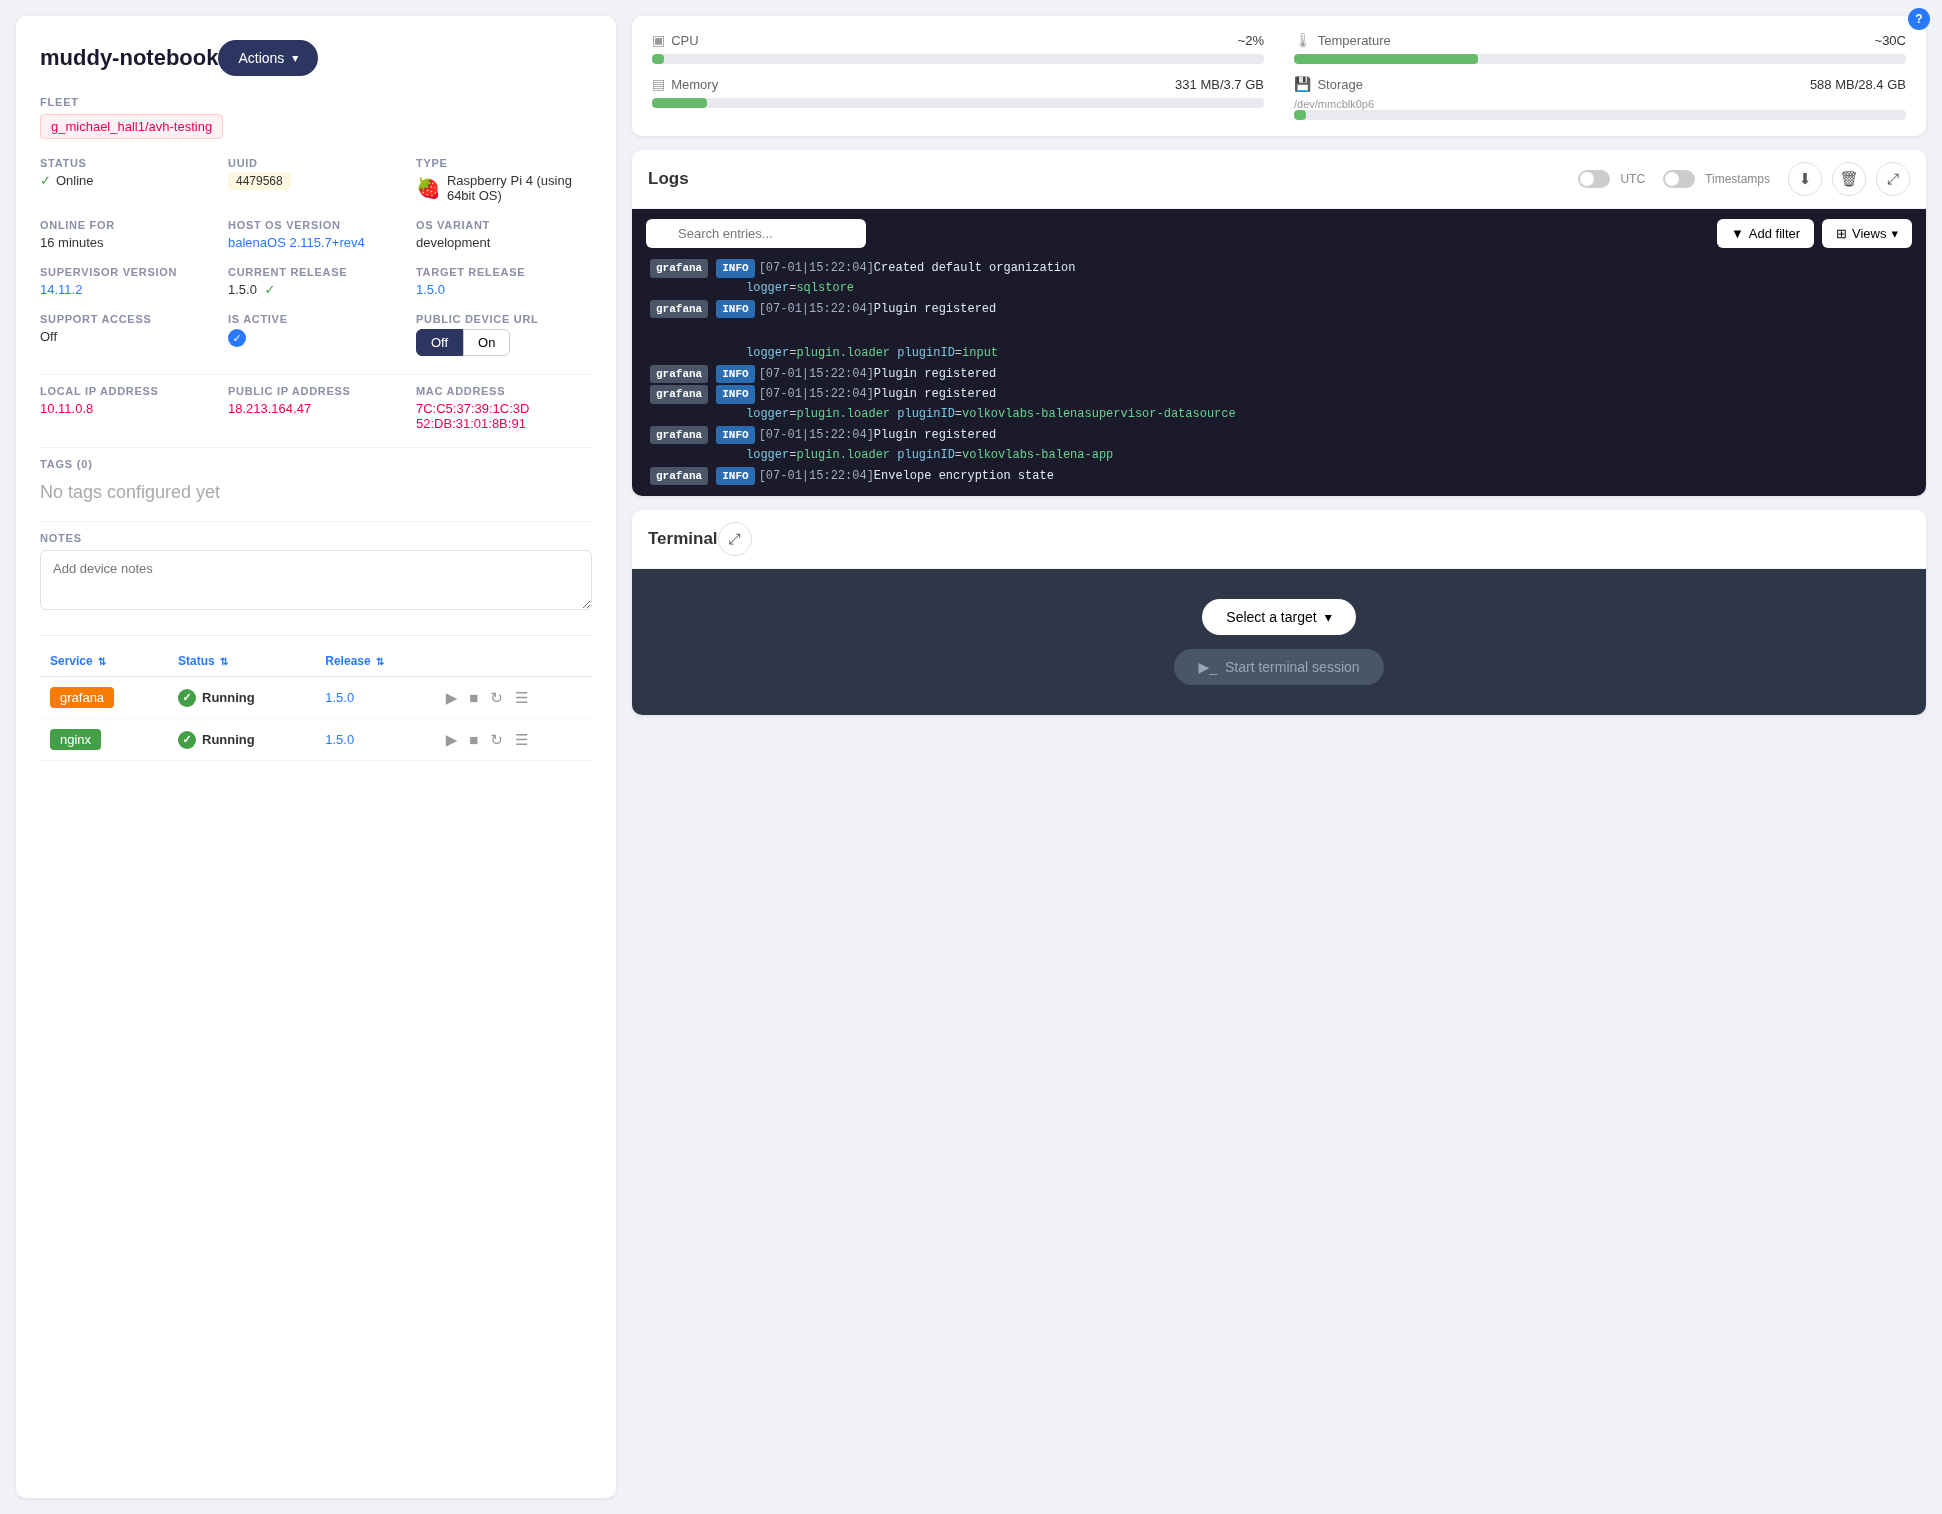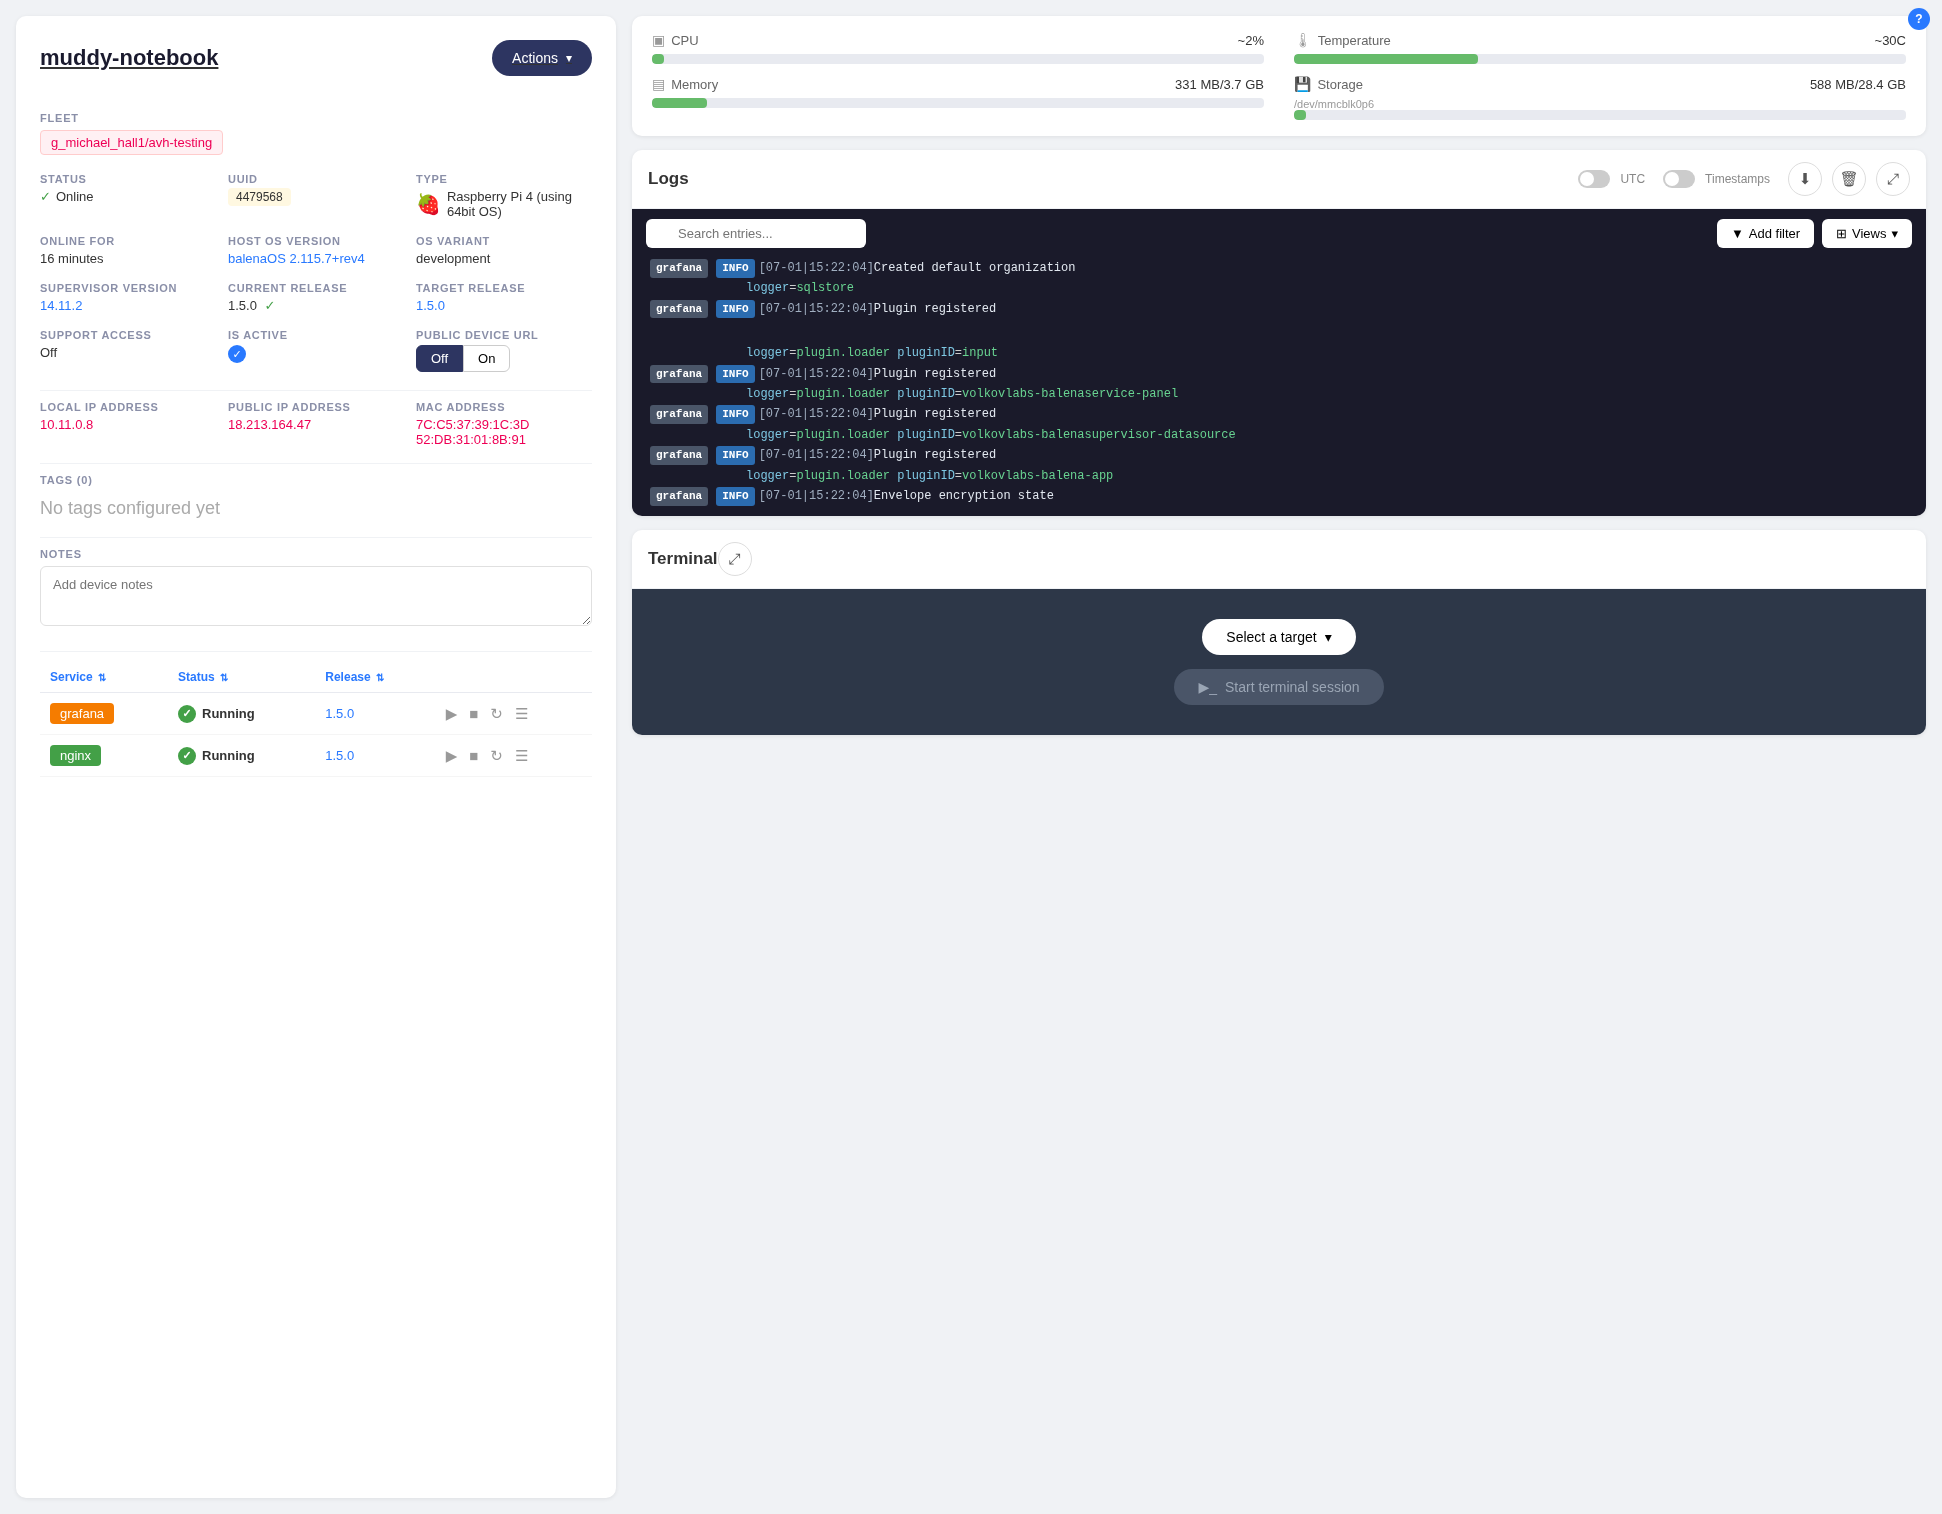--- a/index.html
+++ b/index.html
@@ -3,21 +3,21 @@
   <meta charset="utf-8">
   <style>
     * { box-sizing: border-box; margin: 0; padding: 0; }
     body { font-family: -apple-system, BlinkMacSystemFont, 'Segoe UI', sans-serif; background: #f0f2f5; font-size: 13px; color: #333; }
 
     .layout { display: flex; gap: 16px; padding: 16px; min-height: 100vh; }
 
     
     .left-panel { width: 600px; background: #fff; border-radius: 10px; padding: 24px; box-shadow: 0 1px 4px rgba(0,0,0,0.08); }
 
-    .panel-header { display: flex; justify-content: space-between; align-items: center; margin-bottom: 36px; text-decoration: underline; }
+    .panel-header { display: flex; align-items: center; margin-bottom: 20px; }
     .device-title { font-size: 22px; font-weight: 600; color: #1a1a2e; }
     .actions-btn { background: #2d3561; color: #fff; border: none; border-radius: 20px; padding: 10px 20px; font-size: 14px; cursor: pointer; display: flex; align-items: center; gap: 8px; }
     .actions-btn .chevron { font-size: 12px; }
 
     .section-label { font-size: 11px; font-weight: 600; color: #8a8fa8; letter-spacing: 0.8px; text-transform: uppercase; margin-bottom: 6px; }
 
     .fleet-tag { display: inline-block; background: #fff0f3; color: #e05; border: 1px solid #fcc; border-radius: 4px; padding: 4px 10px; font-size: 13px; margin-bottom: 18px; }
 
     .meta-grid { display: grid; grid-template-columns: 1fr 1fr 1fr; gap: 16px 12px; margin-bottom: 18px; }
     .meta-item { }
@@ -437,23 +437,20 @@
             <div class="log-line">
               <span style="margin-left:100px;margin-top:24px;"><span class="key">logger</span><span style="color:#ccc">=</span><span class="val">plugin.loader</span><span> </span><span class="key">pluginID</span><span style="color:#ccc">=</span><span class="val">input</span></span>
             </div>
             <div class="log-line">
               <span class="badge badge-grafana">grafana</span>
               <span class="badge badge-info">INFO</span>
               <span class="timestamp">[07-01|15:22:04]</span>
               <span class="msg"> Plugin registered</span>
             </div>
             <div class="log-line">
-              <span style="margin-left:100px;"><span class="key">logger</span><span style="color:#ccc">=</span><span class="val">plugin.loader</span><span> </span><span class="key">pluginID</span><span style="color:#ccc">=</span><span class="val">volkovlabs-balenaservice-panel</span></span>
-            </div>
-            <div class="log-line">
               <span class="badge badge-grafana">grafana</span>
               <span class="badge badge-info">INFO</span>
               <span class="timestamp">[07-01|15:22:04]</span>
               <span class="msg"> Plugin registered</span>
             </div>
             <div class="log-line">
               <span style="margin-left:100px;"><span class="key">logger</span><span style="color:#ccc">=</span><span class="val">plugin.loader</span><span> </span><span class="key">pluginID</span><span style="color:#ccc">=</span><span class="val">volkovlabs-balenasupervisor-datasource</span></span>
             </div>
             <div class="log-line">
               <span class="badge badge-grafana">grafana</span>

